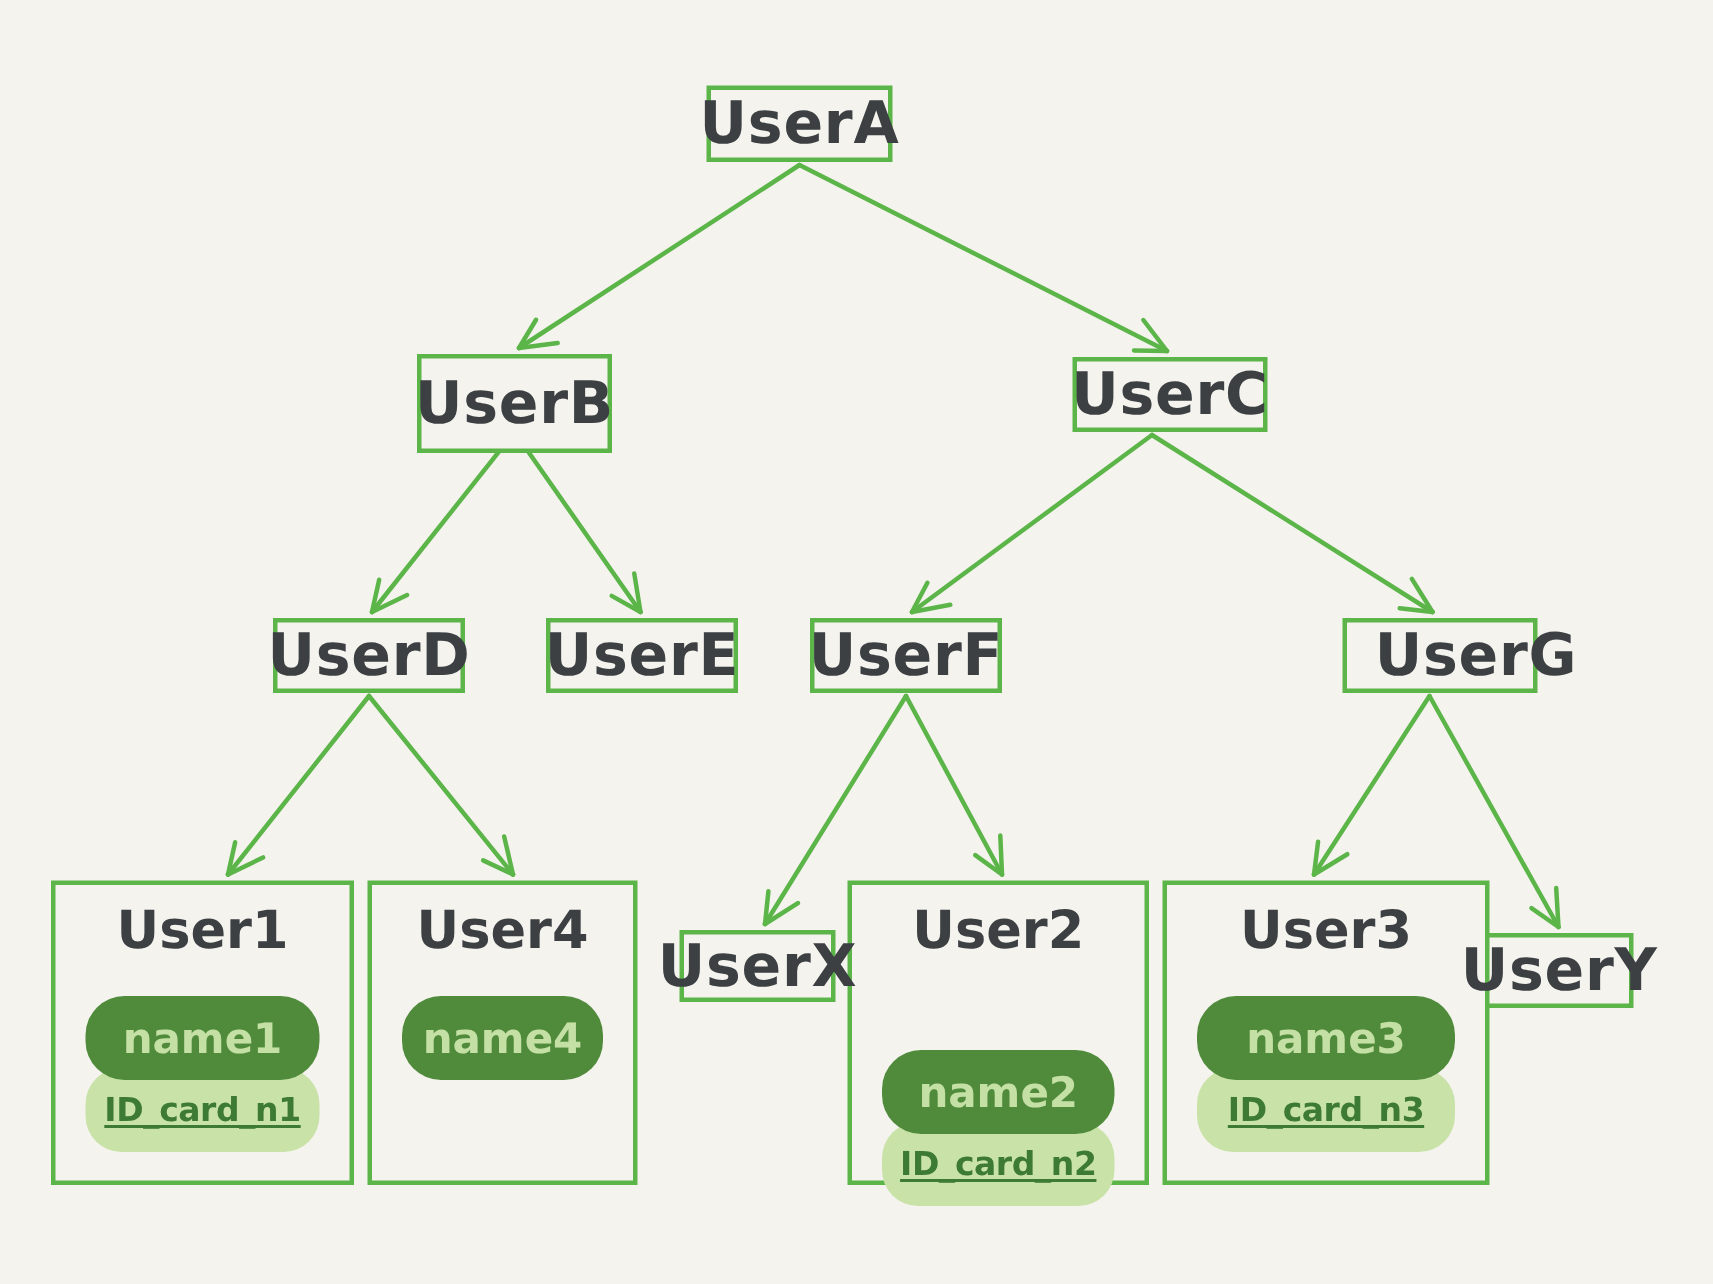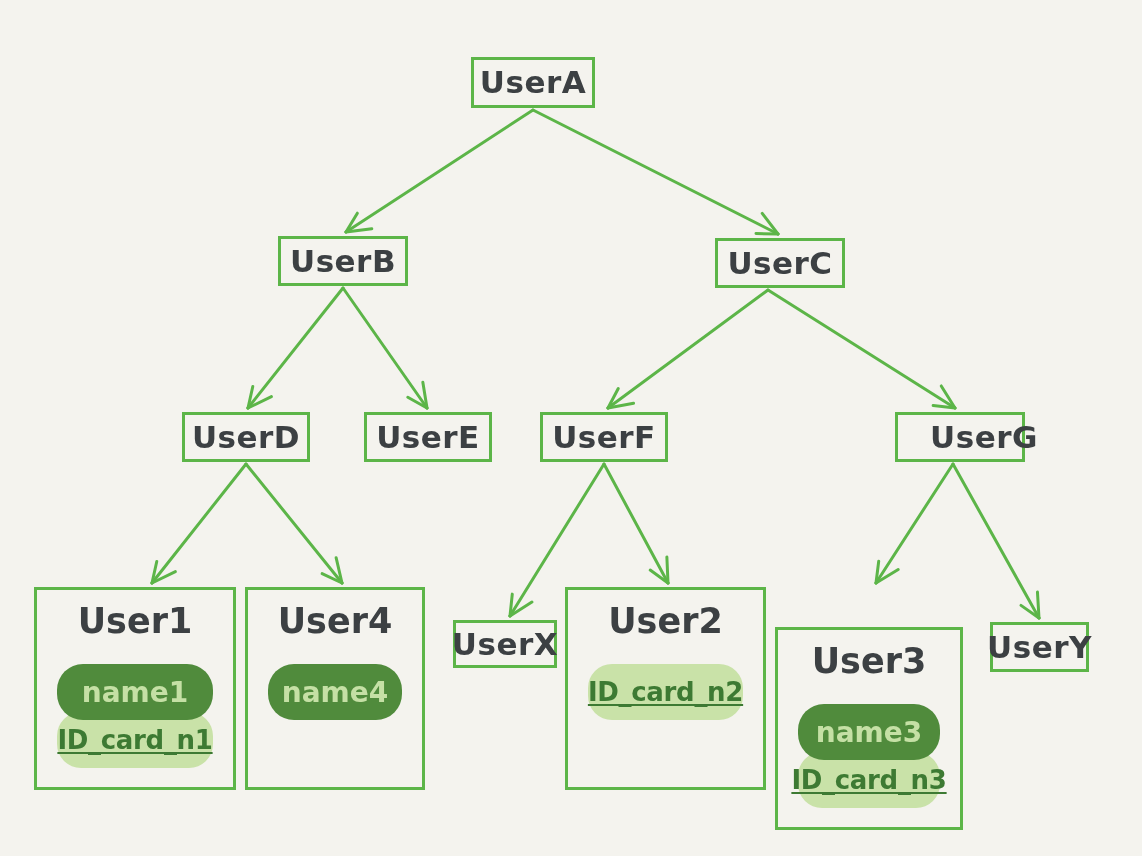--- a/index.html
+++ b/index.html
@@ -29,21 +29,21 @@
   .node {
     position: absolute;
     box-sizing: border-box;
     border: 3px solid #5cb548;
     background: #f4f3ee;
     display: flex;
     align-items: center;
     justify-content: center;
     color: #3c4043;
     font-family: "DejaVu Sans", sans-serif;
-    font-size: 31px;
+    font-size: 39px;
     font-weight: 600;
     letter-spacing: 0.5px;
     line-height: 1;
     white-space: nowrap;
   }
   .node.plain {
     z-index: 3;
   }
   .composite {
     position: absolute;
@@ -94,21 +94,21 @@
   }
   .pill-id {
     background: #c9e2a8;
     color: #3d7a33;
     border-radius: 24px;
     position: relative;
     z-index: 1;
     text-decoration: underline;
     text-underline-offset: 3px;
     text-decoration-thickness: 2px;
-    font-size: 26px;
+    font-size: 22px;
     letter-spacing: -0.3px;
   }
 </style>
 </head>
 <body>
 
 <div id="canvas">
   <svg id="edges" viewBox="0 0 1142 856">
       <g>
         <line x1="533" y1="110" x2="346" y2="232" stroke="#5cb548" stroke-width="3" stroke-linecap="round"></line>
@@ -168,21 +168,21 @@
       <g>
         <line x1="953" y1="464" x2="1039" y2="618" stroke="#5cb548" stroke-width="3" stroke-linecap="round"></line>
         <line x1="1039" y1="618" x2="1020.9866076710913" y2="605.3699684559058" stroke="#5cb548" stroke-width="3" stroke-linecap="round"></line>
         <line x1="1039" y1="618" x2="1037.459073770079" y2="592.0457027381988" stroke="#5cb548" stroke-width="3" stroke-linecap="round"></line>
       </g>
     </svg>
   <div id="node-layer">
       <div class="node plain" style="left: 471px; top: 57px; width: 124px; height: 51px;">
         <span>UserA</span>
       </div>
-      <div class="node plain" style="left: 278px; top: 236px; width: 130px; height: 50px;">
+      <div class="node plain" style="left: 278px; top: 236px; width: 130px; height: 66px;">
         <span>UserB</span>
       </div>
       <div class="node plain" style="left: 715px; top: 238px; width: 130px; height: 50px;">
         <span>UserC</span>
       </div>
       <div class="node plain" style="left: 182px; top: 412px; width: 128px; height: 50px;">
         <span>UserD</span>
       </div>
       <div class="node plain" style="left: 364px; top: 412px; width: 128px; height: 50px;">
         <span>UserE</span>
@@ -205,27 +205,28 @@
           <div class="pill pill-name">name1</div>
           <div class="pill pill-id">ID_card_n1</div>
         </div>
       </div>
       <div class="composite" style="left: 245px; top: 587px; width: 180px; height: 203px;">
         <div class="composite-title">User4</div>
         <div class="pill-stack">
           <div class="pill pill-name">name4</div>
         </div>
       </div>
-      <div class="composite" style="left: 565px; top: 587px; width: 201px; height: 203px;">
+      <div class="composite" style="left: 565px; top: 587px; width: 201px; height: 203px; gap: 36px;">
         <div class="composite-title">User2</div>
         <div class="pill-stack">
+          <div class="pill pill-name">name2</div>
           <div class="pill pill-id">ID_card_n2</div>
         </div>
       </div>
-      <div class="composite" style="left: 775px; top: 587px; width: 188px; height: 203px; margin-top: 40px;">
+      <div class="composite" style="left: 775px; top: 587px; width: 218px; height: 203px;">
         <div class="composite-title">User3</div>
         <div class="pill-stack">
           <div class="pill pill-name">name3</div>
           <div class="pill pill-id">ID_card_n3</div>
         </div>
       </div>
     </div>
 </div>
 
 </body></html>

